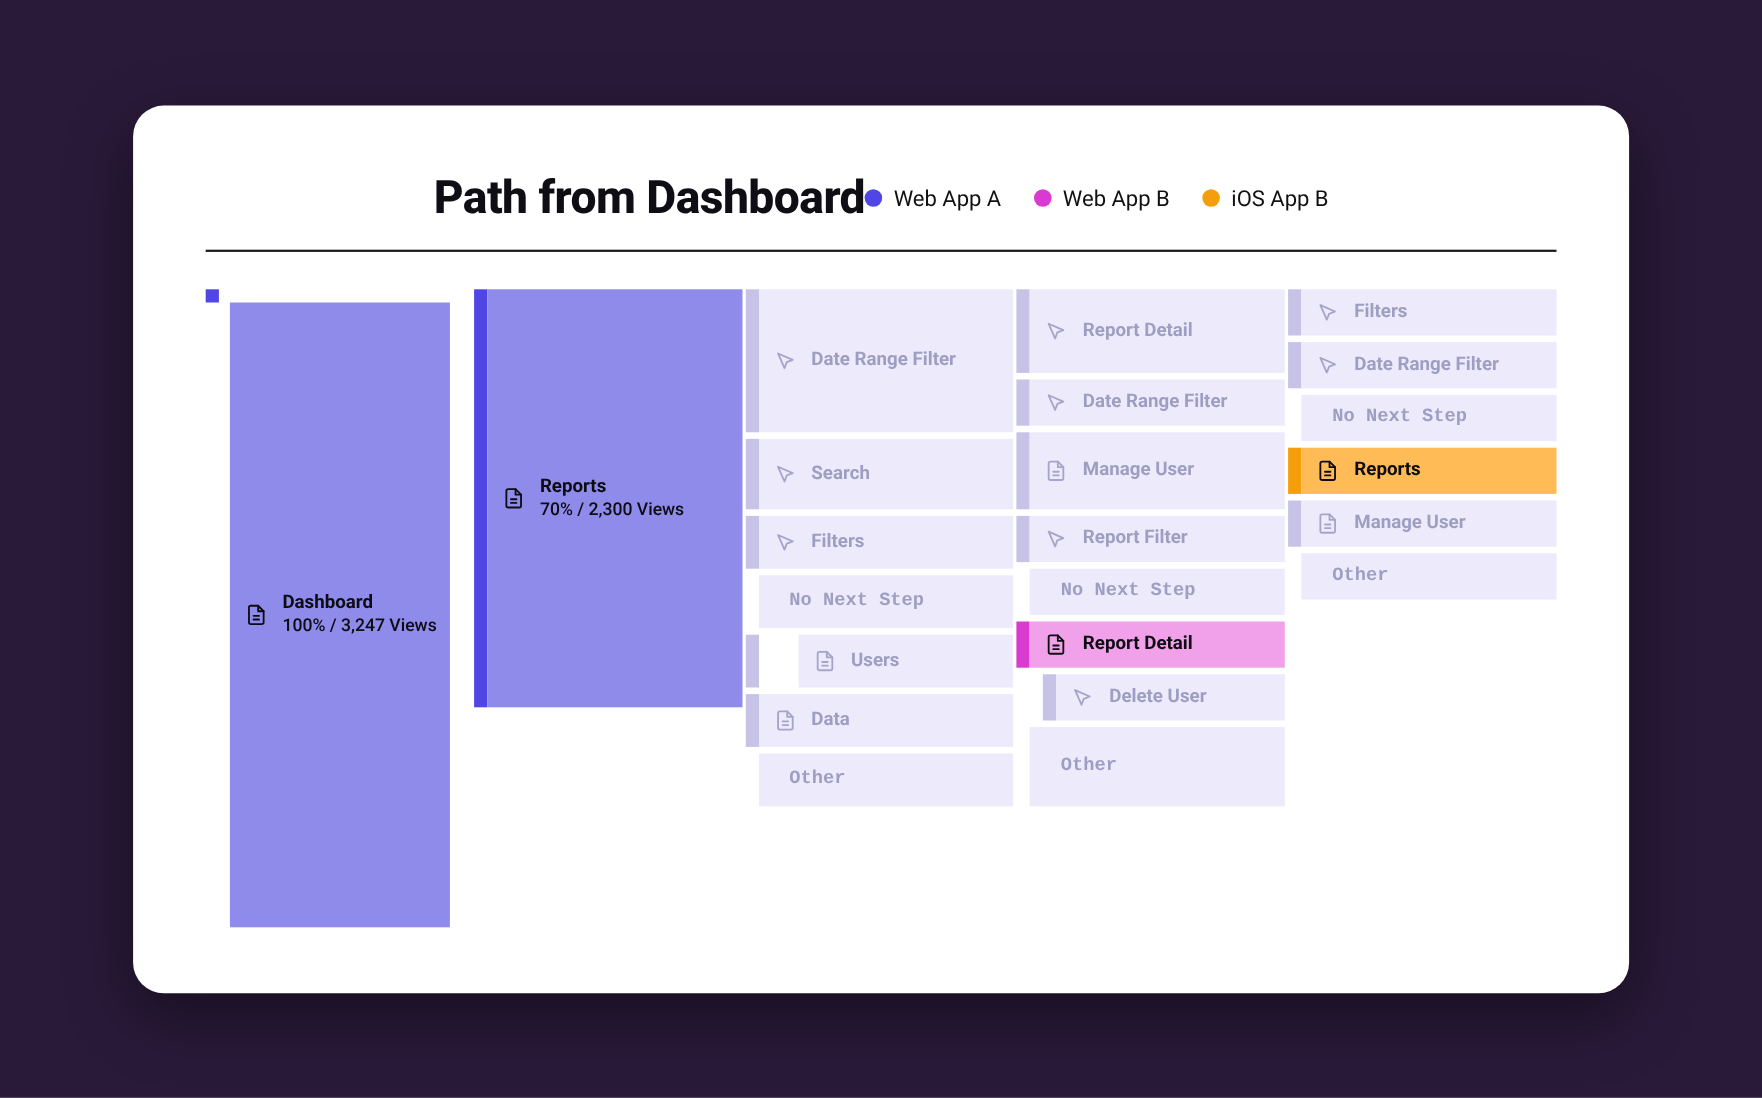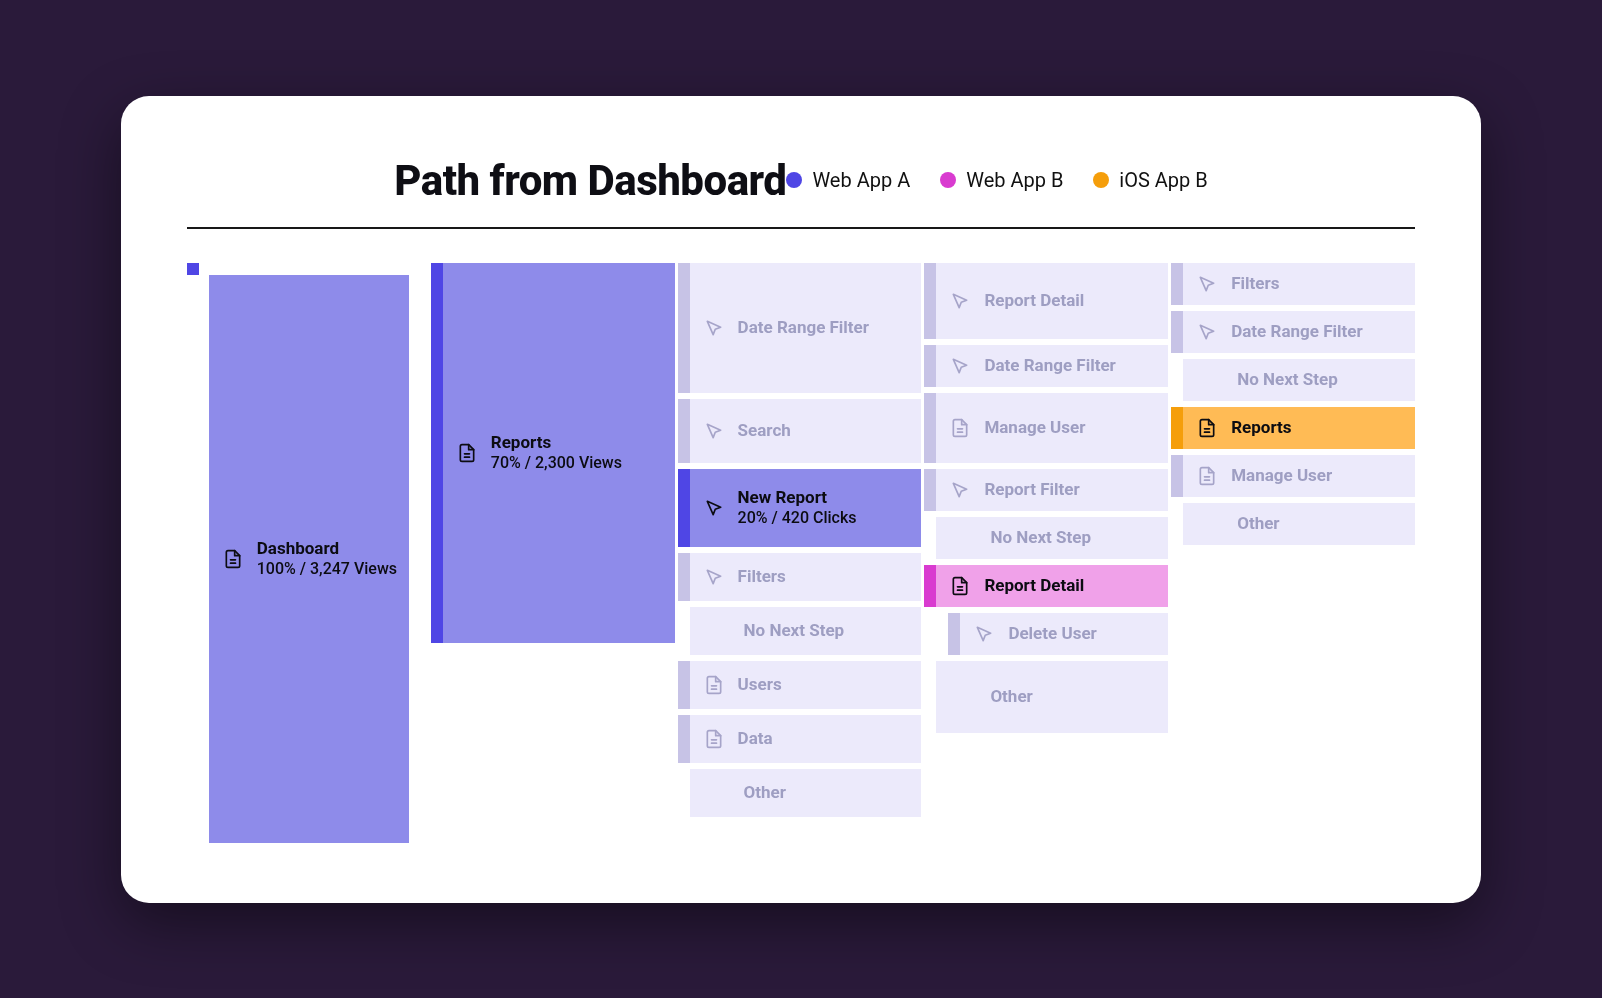--- a/index.html
+++ b/index.html
@@ -104,21 +104,21 @@
   .active-b .bar { background: #d93bd0; }
   .active-b svg { stroke: #0c0c12; }
 
   
   .active-c .node-body { background: #ffbb55; color: #0c0c12; }
   .active-c .bar { background: #f59e0b; }
   .active-c svg { stroke: #0c0c12; }
 
   
   .no-bar .bar { visibility: hidden; }
-  .no-bar .node-body { padding-left: 54px; }
+  .no-bar .node-body { padding-left: 28px; font-family: Liberation Mono, monospace; }
 
 </style>
 </head>
 <body>
 
 <div class="card">
   <div class="header">
     <h1 class="title">Path from Dashboard</h1>
     <div class="legend">
       <div class="legend-item">
@@ -195,34 +195,20 @@
             <span class="icon">
               <svg viewBox="0 0 24 24" width="20" height="20" fill="none" stroke-width="2" stroke-linecap="round" stroke-linejoin="round">
                 <path d="M4 4l7 16 2.5-6.5L20 11z"></path>
               </svg>
             </span>
             <div class="text">
               <div class="label">Search</div>
             </div>
           </div>
         </div>
-        <div class="node active-a" style="height: 78px;">
-          <div class="bar"></div>
-          <div class="node-body">
-            <span class="icon">
-              <svg viewBox="0 0 24 24" width="20" height="20" fill="none" stroke-width="2" stroke-linecap="round" stroke-linejoin="round">
-                <path d="M4 4l7 16 2.5-6.5L20 11z"></path>
-              </svg>
-            </span>
-            <div class="text">
-              <div class="label">New Report</div>
-              <div class="sub">20% / 420 Clicks</div>
-            </div>
-          </div>
-        </div>
         <div class="node inactive" style="height: 48px;">
           <div class="bar"></div>
           <div class="node-body">
             <span class="icon">
               <svg viewBox="0 0 24 24" width="20" height="20" fill="none" stroke-width="2" stroke-linecap="round" stroke-linejoin="round">
                 <path d="M4 4l7 16 2.5-6.5L20 11z"></path>
               </svg>
             </span>
             <div class="text">
               <div class="label">Filters</div>
@@ -230,21 +216,21 @@
           </div>
         </div>
         <div class="node inactive no-bar" style="height: 48px;">
           <div class="bar"></div>
           <div class="node-body">
             <div class="text">
               <div class="label">No Next Step</div>
             </div>
           </div>
         </div>
-        <div class="node inactive" style="height: 48px;">
+        <div class="node inactive" style="height: 48px; gap: 36px;">
           <div class="bar"></div>
           <div class="node-body">
             <span class="icon">
               <svg viewBox="0 0 24 24" width="20" height="20" fill="none" stroke-width="2" stroke-linecap="round" stroke-linejoin="round">
                 <path d="M14 2H6a2 2 0 0 0-2 2v16a2 2 0 0 0 2 2h12a2 2 0 0 0 2-2V8z"></path>
                 <polyline points="14 2 14 8 20 8"></polyline>
                 <line x1="9" y1="13" x2="15" y2="13"></line>
                 <line x1="9" y1="17" x2="15" y2="17"></line>
               </svg>
             </span>

